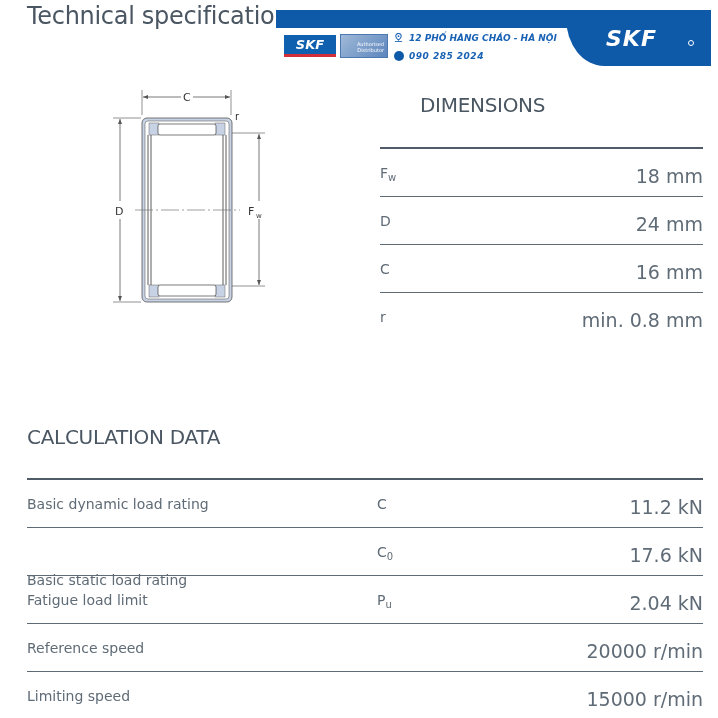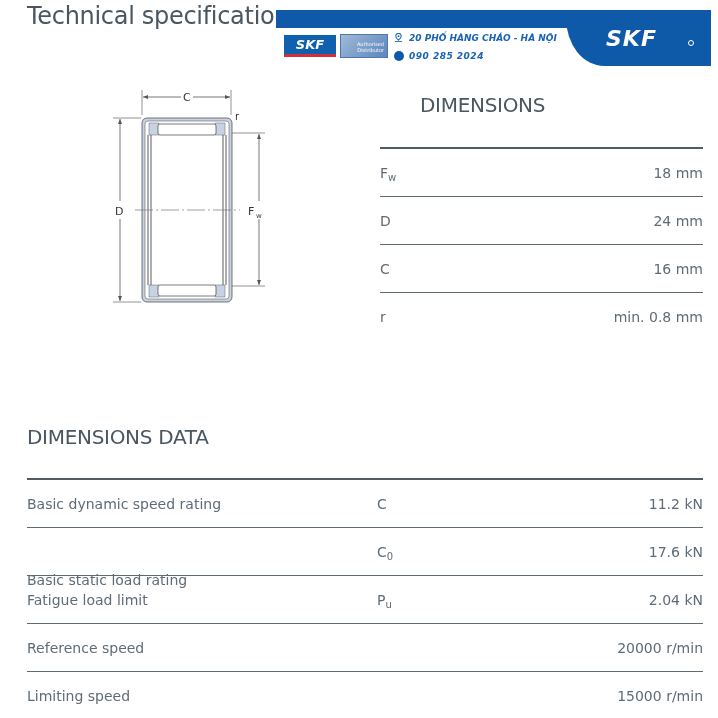--- a/index.html
+++ b/index.html
@@ -19,21 +19,21 @@
                 color:#fff; font-size:5px; line-height:6px; text-align:right; padding:6px 3px 0 0; box-sizing:border-box; }
   .pin-icon { left:394px; top:33px; width:9px; height:9px; }
   .phone-icon { left:394px; top:51px; width:10px; height:10px; border-radius:50%; background:#0f5aa8; }
   .addr-text { left:409px; top:33px; font-size:9px; font-weight:bold; font-style:italic; color:#1a62b4; white-space:nowrap; }
   .phone-text { left:409px; top:51px; font-size:9px; font-weight:bold; font-style:italic; color:#1a62b4; white-space:nowrap; letter-spacing:0.5px; }
 
   .section-title { font-size:20px; color:#4a5662; white-space:nowrap; letter-spacing:-0.3px; }
   .rule-dark { height:2px; background:#4f5b66; }
   .rule { height:1px; background:#5e6a74; }
   .row-label { font-size:14px; color:#5f6b76; white-space:nowrap; }
-  .row-value { font-size:14px; color:#5f6b76; white-space:nowrap; text-align:right; }
+  .row-value { font-size:19px; color:#5f6b76; white-space:nowrap; text-align:right; }
   sub { font-size:10px; vertical-align:-3px; line-height:0; }
   .diagram { left:105px; top:85px; width:175px; height:225px; }
 </style>
 </head>
 <body>
 
 <div class="abs page-title">Technical specification</div>
 
 <div>
   <div class="abs banner-top"></div>
@@ -43,21 +43,21 @@
   <div class="abs skf-logo-small">SKF</div>
   <div class="abs auth-badge">
     <div>Authorised</div>
     <div>Distributor</div>
   </div>
   <svg class="abs pin-icon" viewBox="0 0 10 10">
     <path d="M5 0.5a3 3 0 0 1 3 3c0 2-3 4.5-3 4.5S2 5.5 2 3.5a3 3 0 0 1 3-3z" fill="none" stroke="#1a62b4" stroke-width="1.2"></path>
     <circle cx="5" cy="3.5" r="1" fill="#1a62b4"></circle>
     <path d="M1 9.5h8" stroke="#1a62b4" stroke-width="1"></path>
   </svg>
-  <div class="abs addr-text">20 PHỐ HÀNG CHÁO - HÀ NỘI</div>
+  <div class="abs addr-text">12 PHỐ HÀNG CHÁO - HÀ NỘI</div>
   <div class="abs phone-icon"></div>
   <div class="abs phone-text">090 285 2024</div>
 </div>
 
 <svg class="abs diagram" viewBox="0 0 175 225">
 
   <line x1="37" y1="5" x2="37" y2="30" stroke="#777" stroke-width="0.8"></line>
   <line x1="126" y1="5" x2="126" y2="30" stroke="#777" stroke-width="0.8"></line>
   <line x1="38" y1="12" x2="125" y2="12" stroke="#555" stroke-width="0.8"></line>
   <path d="M38 12 l5 -2 v4z M125 12 l-5 -2 v4z" fill="#555"></path>
@@ -118,26 +118,26 @@
     <div class="abs row-label" style="left:380px;top:261px;">C</div>
     <div class="abs row-value" style="right:15px;top:261px;">16 mm</div>
   </div>
   <div class="abs rule" style="left:380px;top:292px;width:323px;"></div>
   <div>
     <div class="abs row-label" style="left:380px;top:309px;">r</div>
     <div class="abs row-value" style="right:15px;top:309px;">min. 0.8 mm</div>
   </div>
 </div>
 
-<div class="abs section-title" style="left:27px;top:425px;">DIMENSIONS DATA</div>
+<div class="abs section-title" style="left:27px;top:425px;">CALCULATION DATA</div>
 <div class="abs rule-dark" style="left:27px;top:478px;width:676px;"></div>
 
 <div>
   <div>
-    <div class="abs row-label" style="left:27px;top:496px;">Basic dynamic speed rating</div>
+    <div class="abs row-label" style="left:27px;top:496px;">Basic dynamic load rating</div>
     <div class="abs row-label" style="left:377px;top:496px;"><span>C</span></div>
     <div class="abs row-value" style="right:15px;top:496px;">11.2 kN</div>
   </div>
   <div class="abs rule" style="left:27px;top:527px;width:676px;"></div>
   <div>
     <div class="abs row-label" style="left:27px;top:544px;margin-top:28px;">Basic static load rating</div>
     <div class="abs row-label" style="left:377px;top:544px;"><span>C</span><sub>0</sub></div>
     <div class="abs row-value" style="right:15px;top:544px;">17.6 kN</div>
   </div>
   <div class="abs rule" style="left:27px;top:575px;width:676px;"></div>

